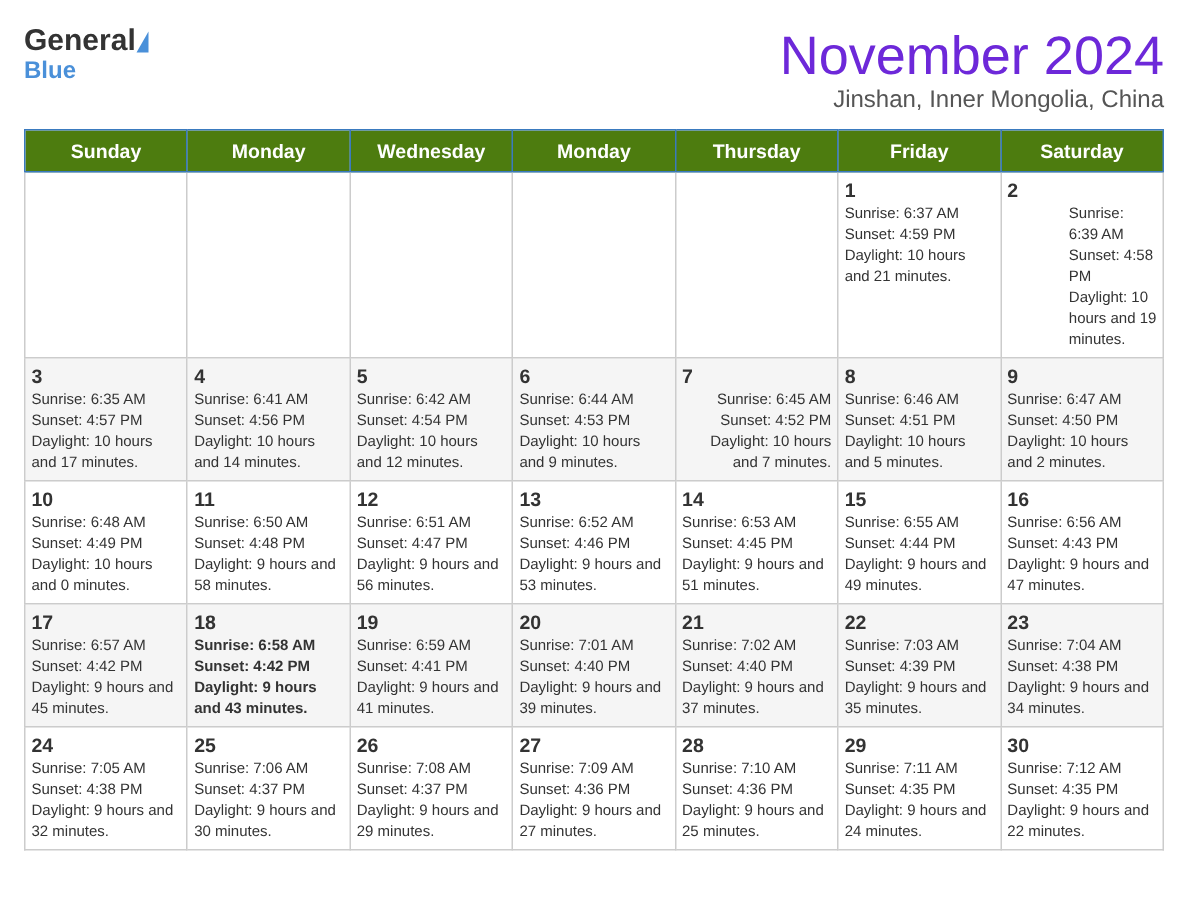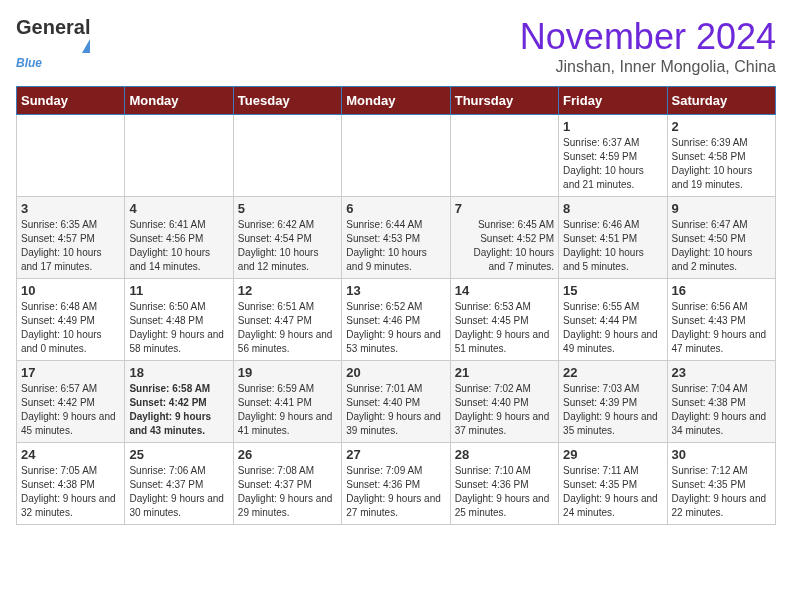--- a/index.html
+++ b/index.html
@@ -4,30 +4,30 @@
   <style>
     * { box-sizing: border-box; margin: 0; padding: 0; }
     body { font-family: Arial, sans-serif; background: #fff; width: 792px; min-height: 612px; }
     .page { width: 792px; padding: 16px; }
     .header { display: flex; justify-content: space-between; align-items: flex-start; margin-bottom: 10px; }
     .logo { display: flex; flex-direction: column; align-items: flex-start; }
     .title-area { text-align: right; }
     .month-title { font-size: 36px; color: #6d28d9; font-weight: normal; }
     .location { font-size: 16px; color: #555; }
     table { width: 100%; border-collapse: collapse; }
-    thead tr th { background: #7f1d1d; color: #fff; font-size: 13px; padding: 6px 4px; text-align: left; border: 1px solid #3a7abf; }
+    thead tr th { background: #4d7c0f; color: #fff; font-size: 13px; padding: 6px 4px; text-align: center; border: 1px solid #3a7abf; }
     tbody tr td { border: 1px solid #ccc; vertical-align: top; padding: 4px; font-size: 10.5px; color: #333; width: 14.28%; min-height: 80px; height: 80px; }
     tbody tr:nth-child(even) td { background: #f5f5f5; }
     tbody tr:nth-child(odd) td { background: #fff; }
     .day-num { font-size: 13px; font-weight: bold; display: block; margin-bottom: 2px; }
     .day-info { font-size: 10px; line-height: 1.4; color: #333; }
     .empty { background: #fff !important; }
     .logo-gen { font-size: 20px; font-weight: bold; color: #333; }
-    .logo-b { color: #4a90d9; font-size: 12px; font-weight: bold; font-style: italic; }
-    .logo-line { display: flex; align-items: flex-end; flex-direction: column; }
+    .logo-b { color: #4a90d9; font-size: 16px; font-weight: bold; }
+    .logo-line { display: flex; align-items: center; }
     .triangle { display: inline-block; width: 0; height: 0; border-left: 8px solid transparent; border-right: 0px solid transparent; border-bottom: 14px solid #4a90d9; margin-left: 1px; }
   </style>
 </head>
 <body>
 
 <div class="page">
   <div class="header">
     <div class="logo">
       <div class="logo-line">
         <span class="logo-gen">General</span>
@@ -41,21 +41,21 @@
       <div class="month-title">November 2024</div>
       <div class="location">Jinshan, Inner Mongolia, China</div>
     </div>
   </div>
 
   <table>
     <thead>
       <tr>
       <th>Sunday</th>
           <th>Monday</th>
-          <th>Tuesday</th>
+          <th>Wednesday</th>
           <th>Monday</th>
           <th>Thursday</th>
           <th>Friday</th>
           <th>Saturday</th>
         </tr>
     </thead>
     <tbody id="calendar-body">
     <tr>
           <td class="empty"></td>
           <td class="empty"></td>
@@ -63,21 +63,21 @@
           <td class="empty"></td>
           <td class="empty"></td>
           <td>
             <span class="day-num">1</span>
             <div class="day-info" style="white-space: pre-line;">Sunrise: 6:37 AM
 Sunset: 4:59 PM
 Daylight: 10 hours and 21 minutes.</div>
           </td>
           <td>
             <span class="day-num">2</span>
-            <div class="day-info" style="white-space: pre-line;">Sunrise: 6:39 AM
+            <div class="day-info" style="white-space: pre-line; margin-left: 41px;">Sunrise: 6:39 AM
 Sunset: 4:58 PM
 Daylight: 10 hours and 19 minutes.</div>
           </td>
         </tr>
         <tr>
           <td>
             <span class="day-num">3</span>
             <div class="day-info" style="white-space: pre-line;">Sunrise: 6:35 AM
 Sunset: 4:57 PM
 Daylight: 10 hours and 17 minutes.</div>

